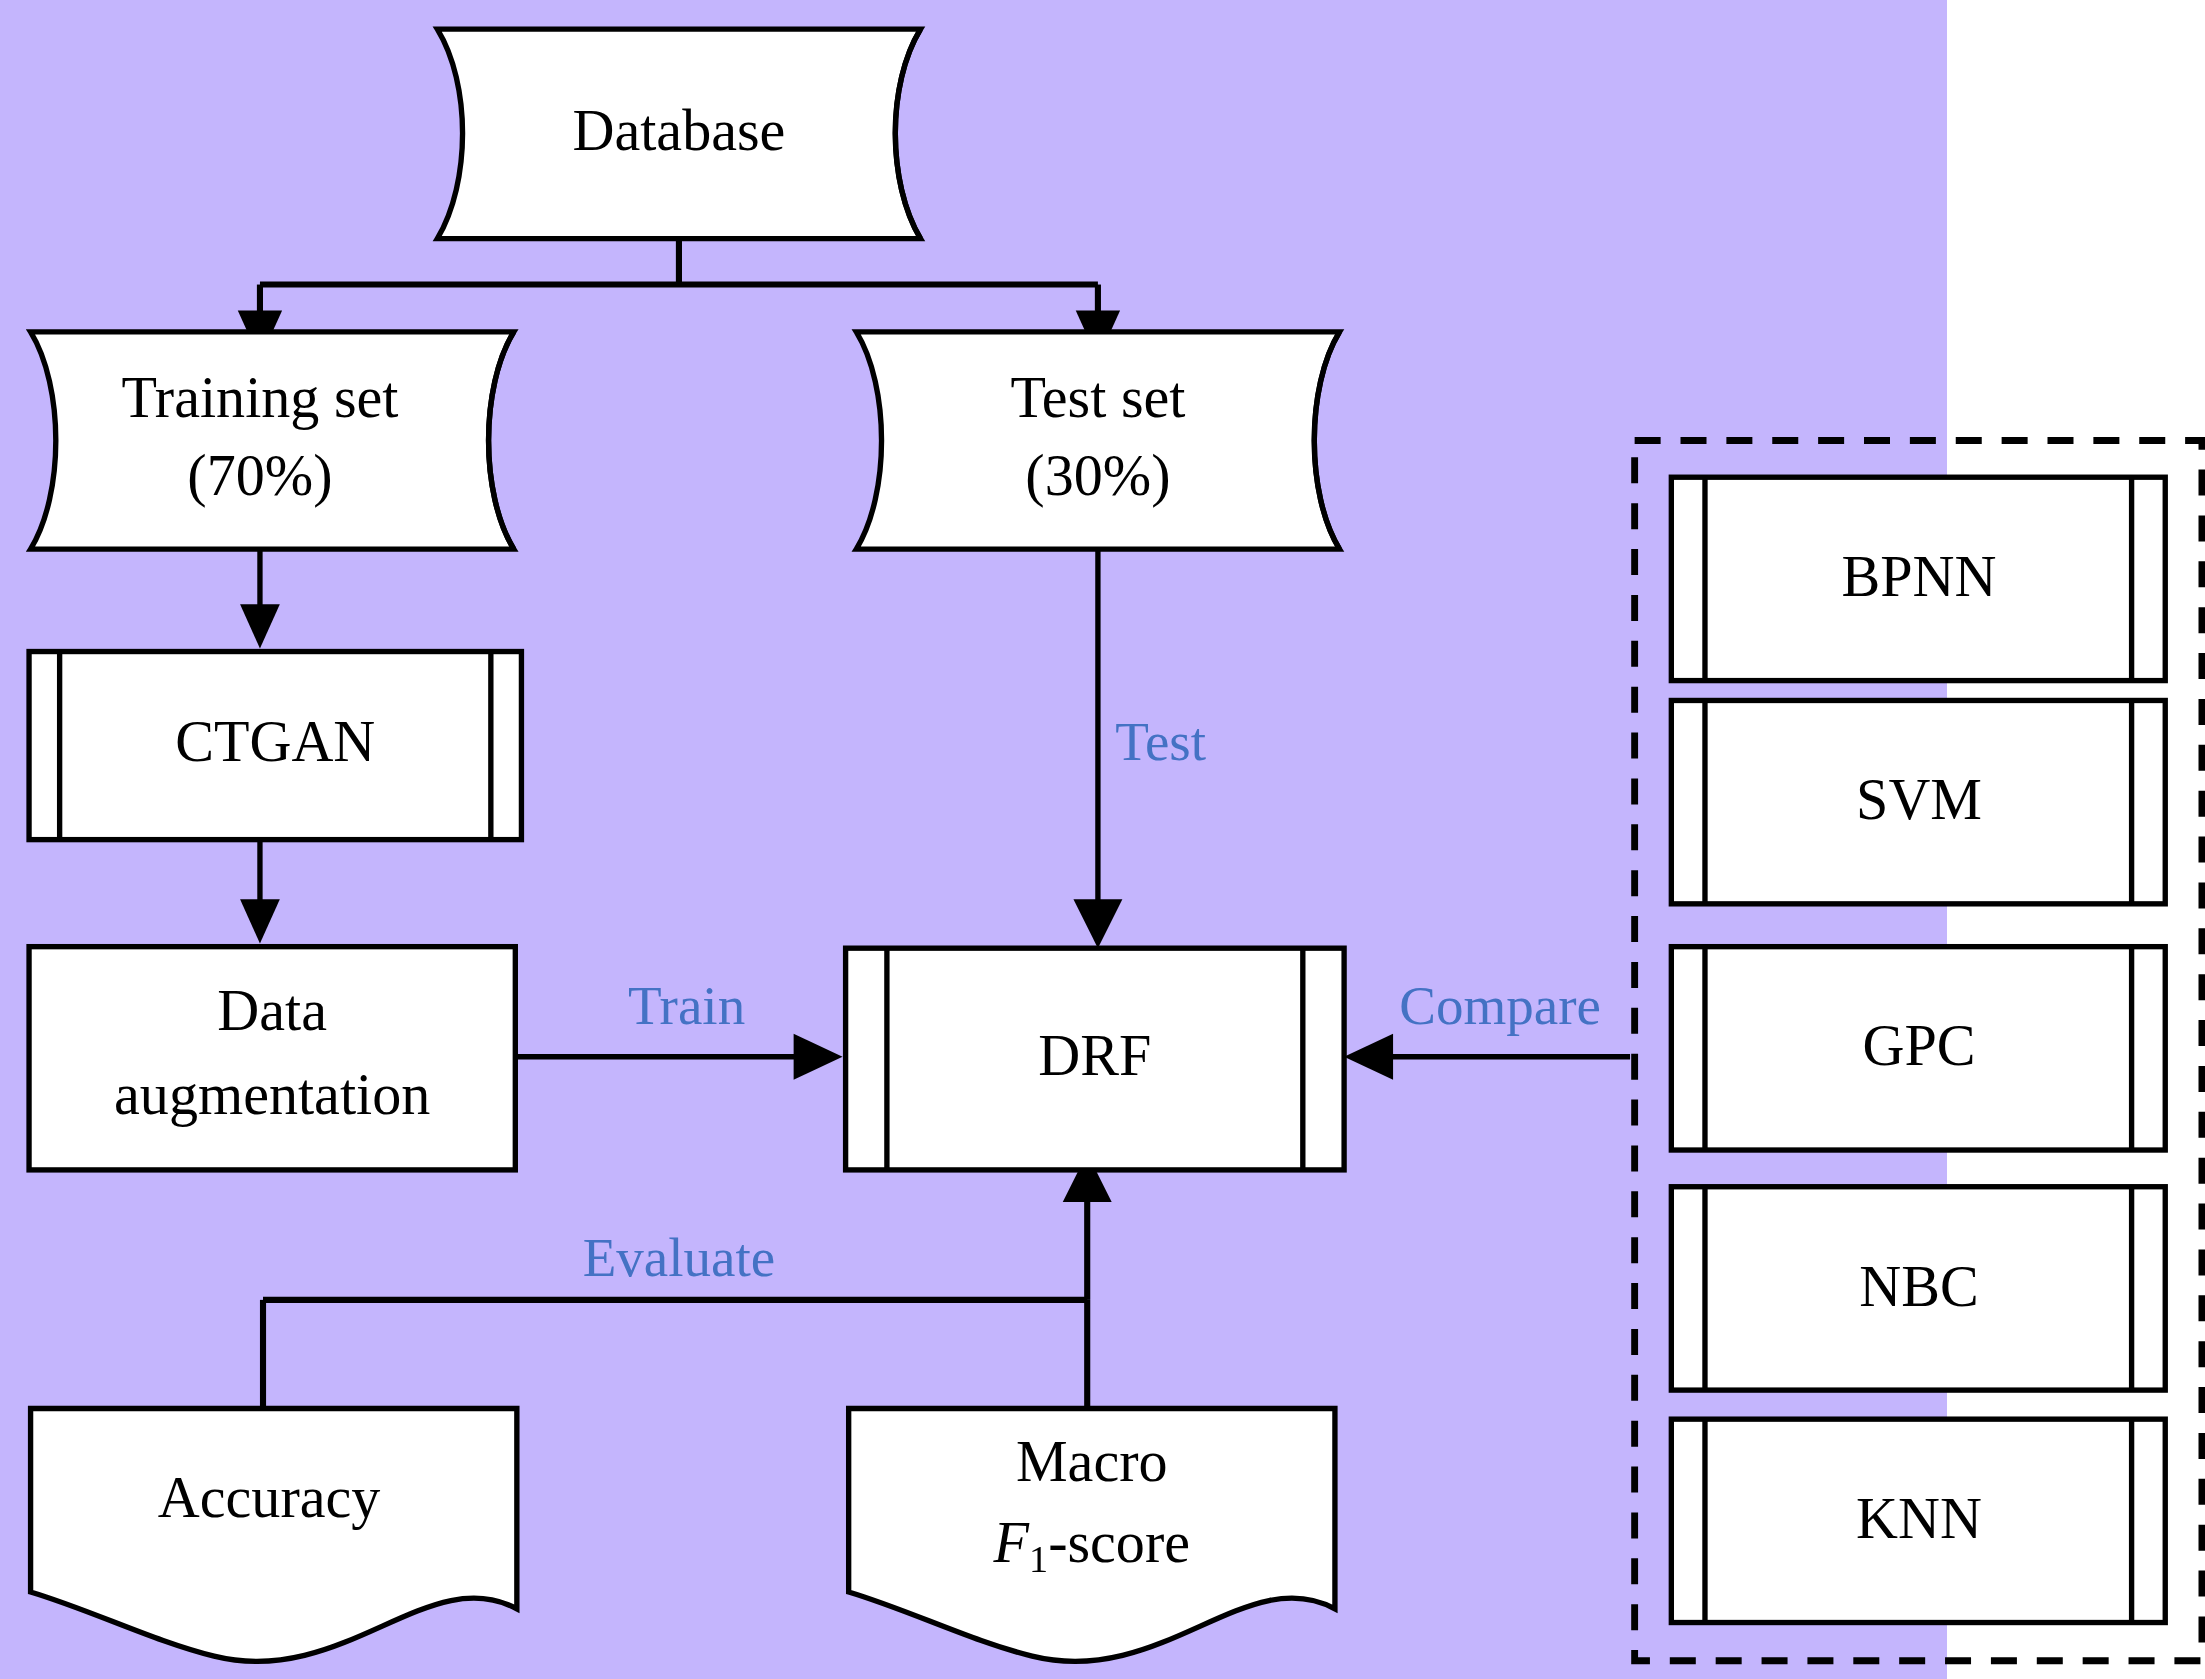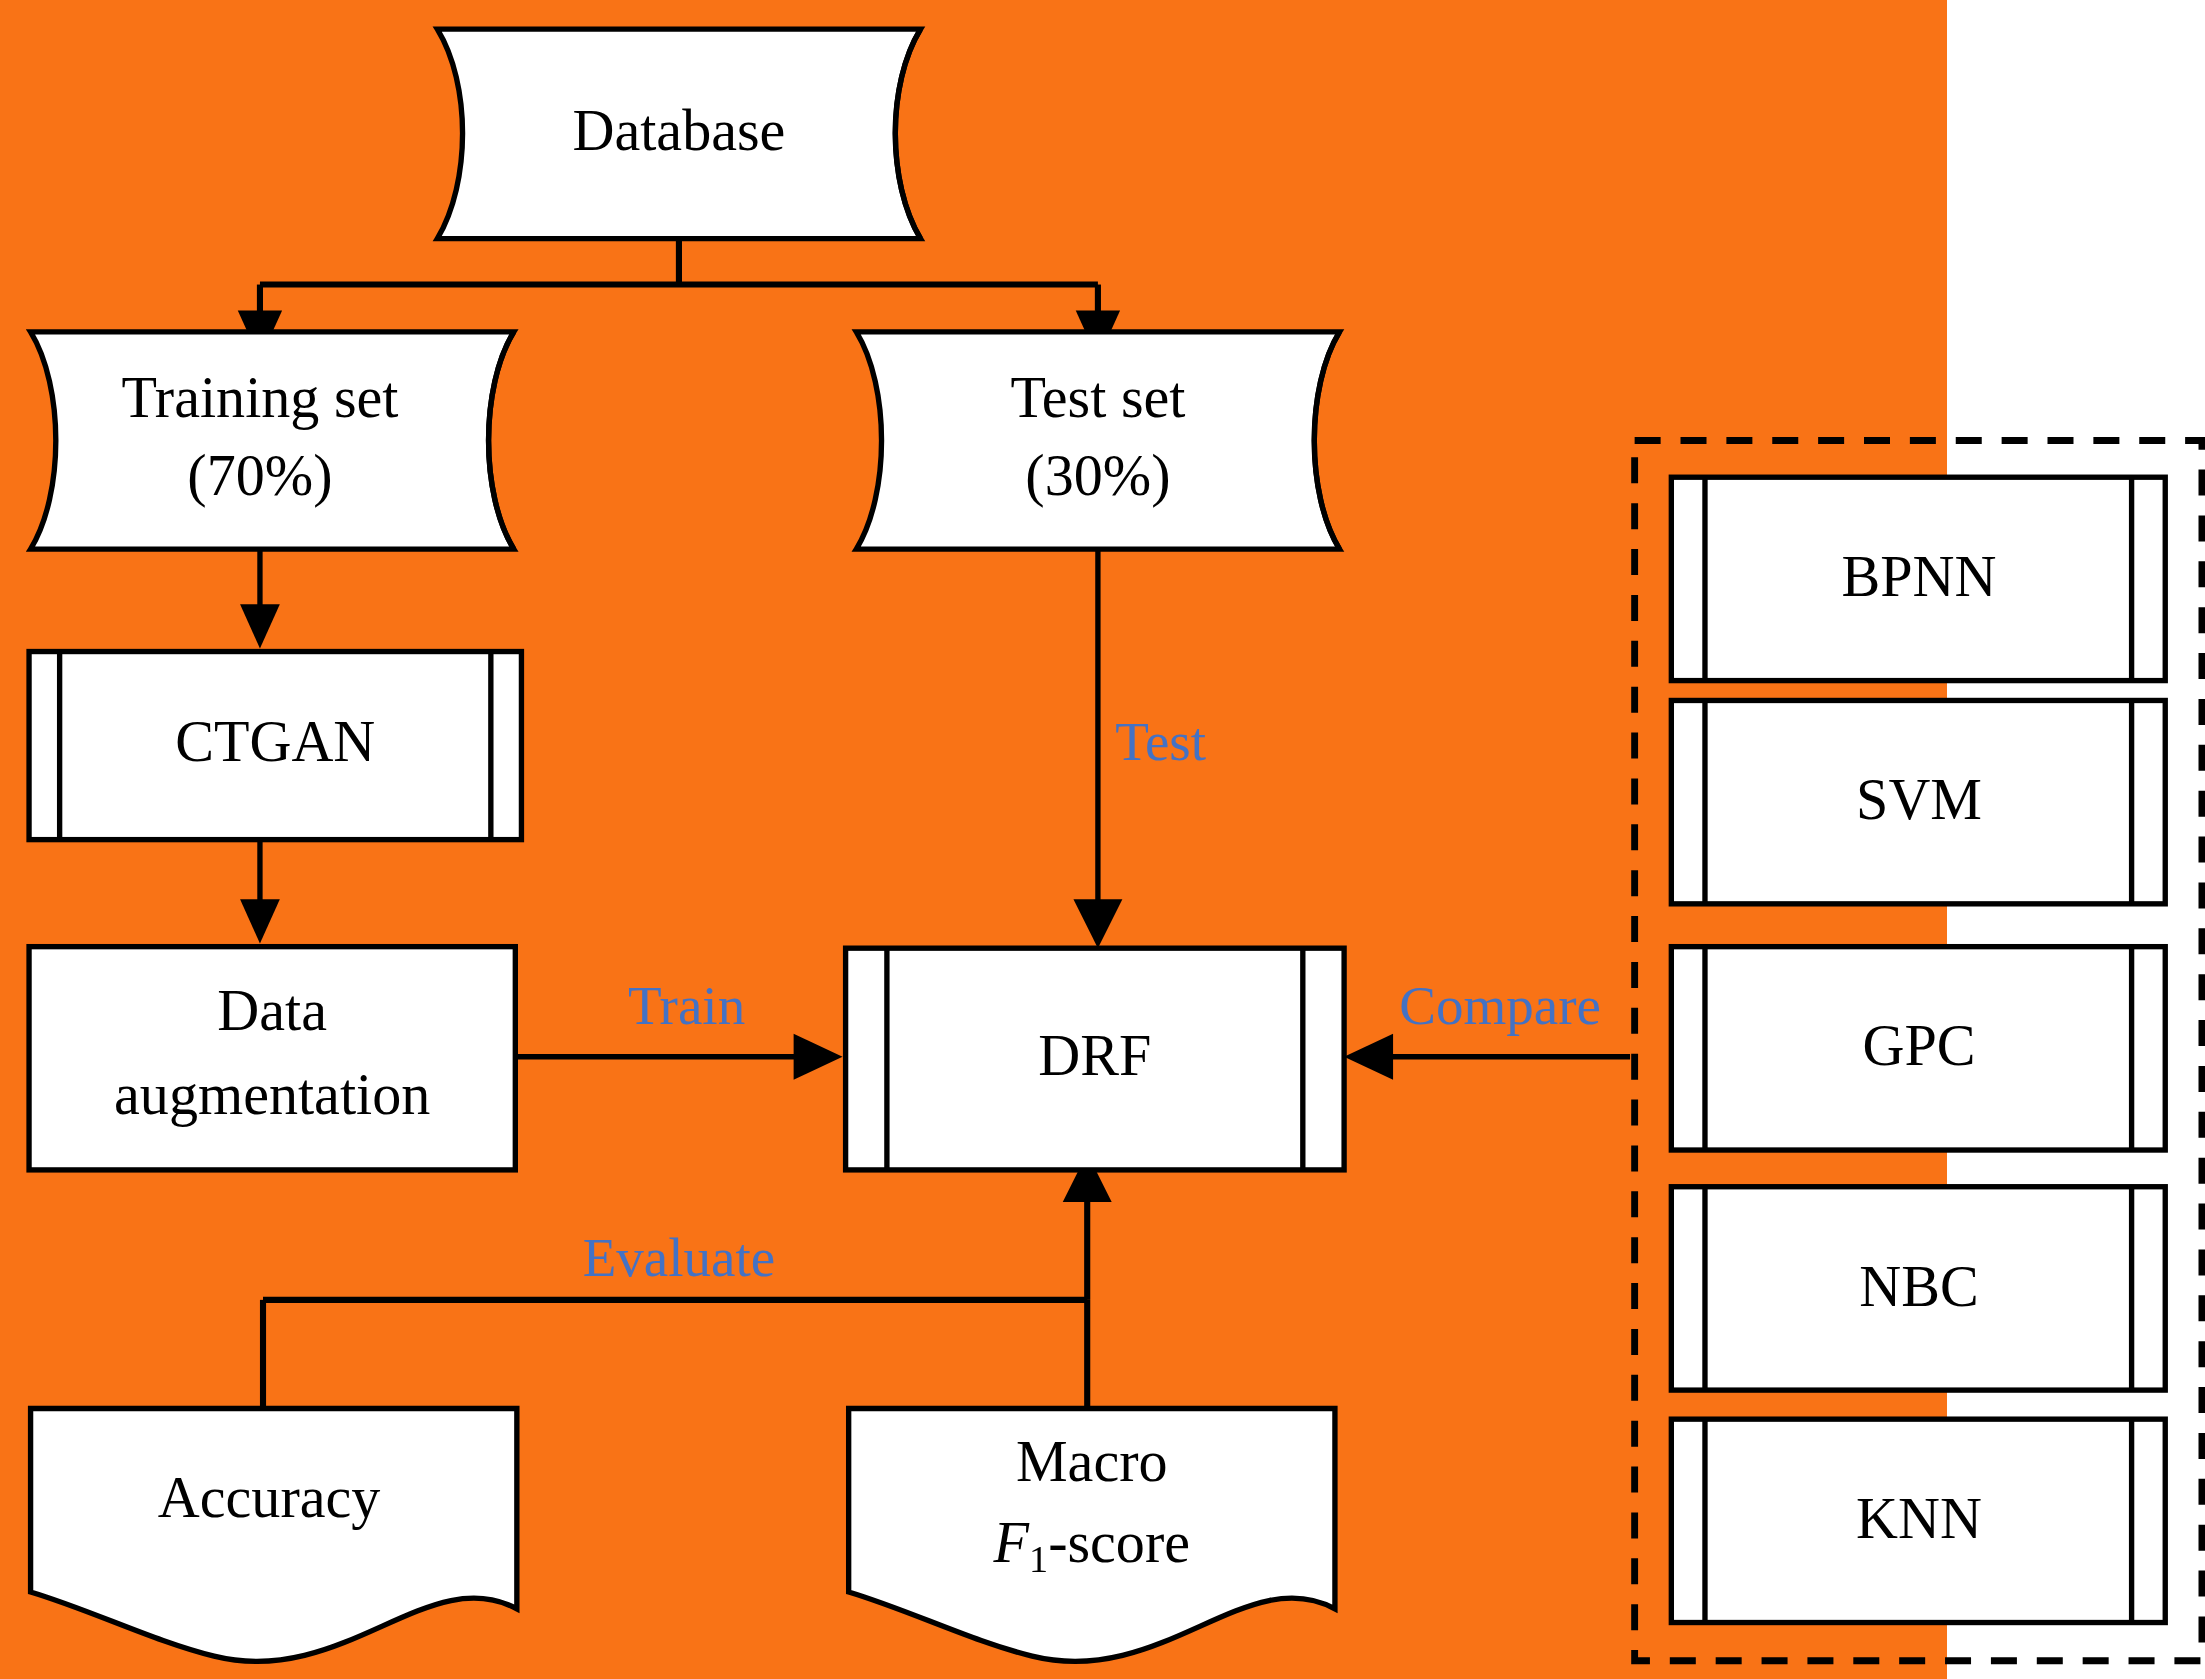--- a/index.html
+++ b/index.html
@@ -10,21 +10,21 @@
   body {
     width: 2205px;
     height: 1680px;
     font-family: "Liberation Serif", "DejaVu Serif", serif;
     overflow: hidden;
   }
   #diagram-root {
     position: relative;
     width: 1947px;
     height: 1680px;
-    background: #f97316;
+    background: #c4b5fd;
   }
   svg#flow {
     position: absolute;
     top: 0;
     left: 0;
     width: 2205px;
     height: 1680px;
     display: block;
   }
   .shape-stroke {

